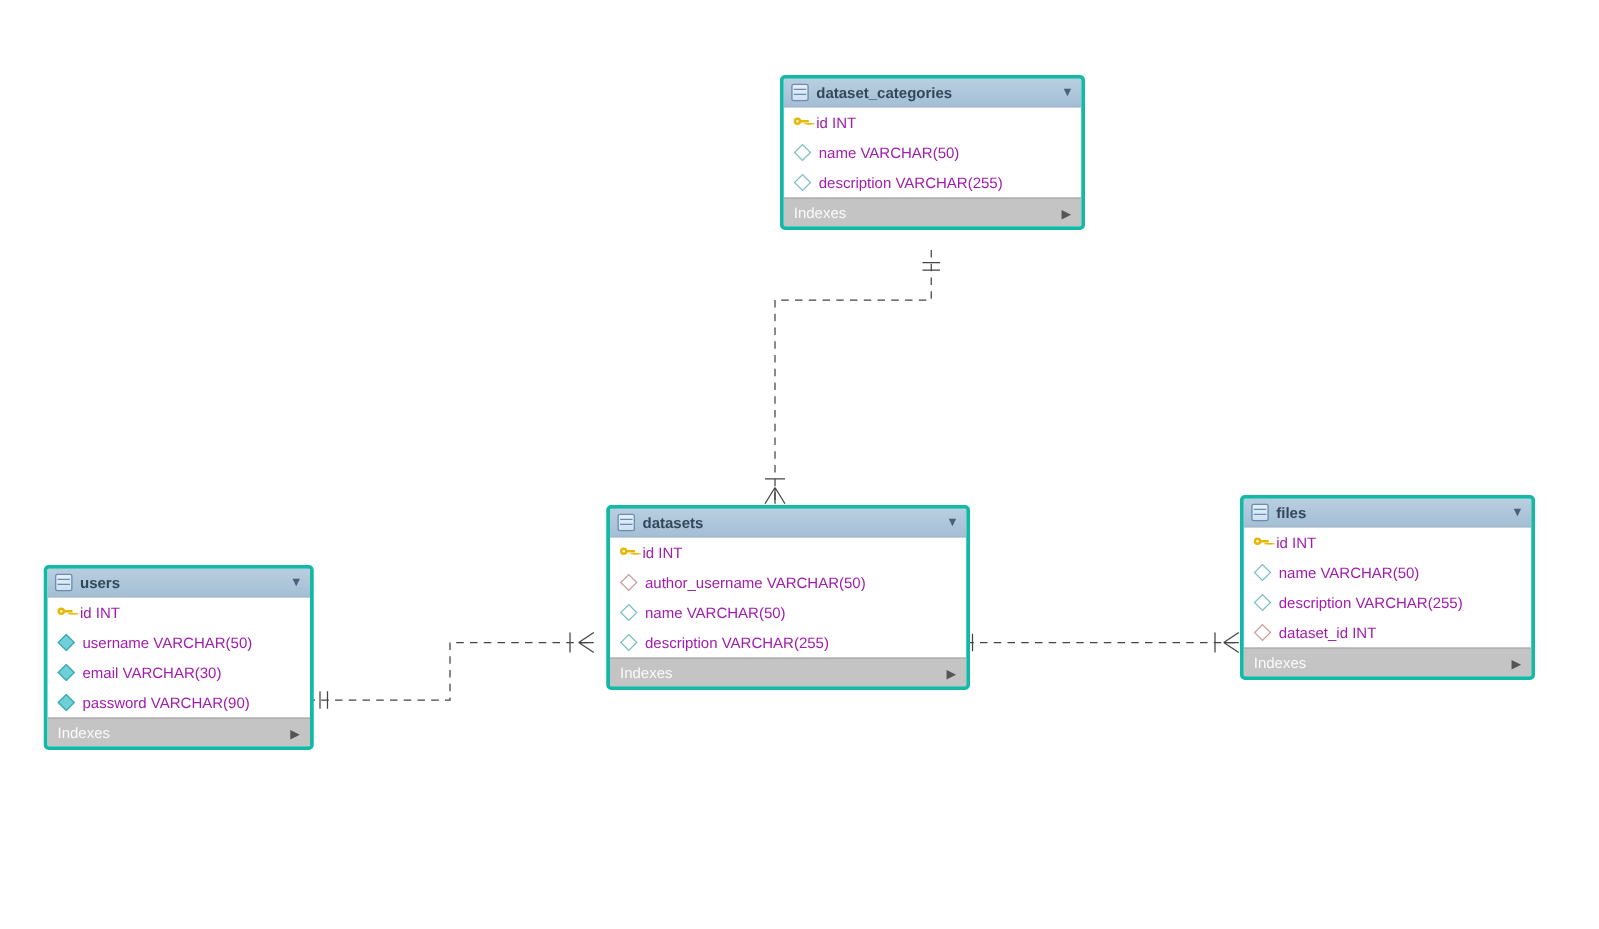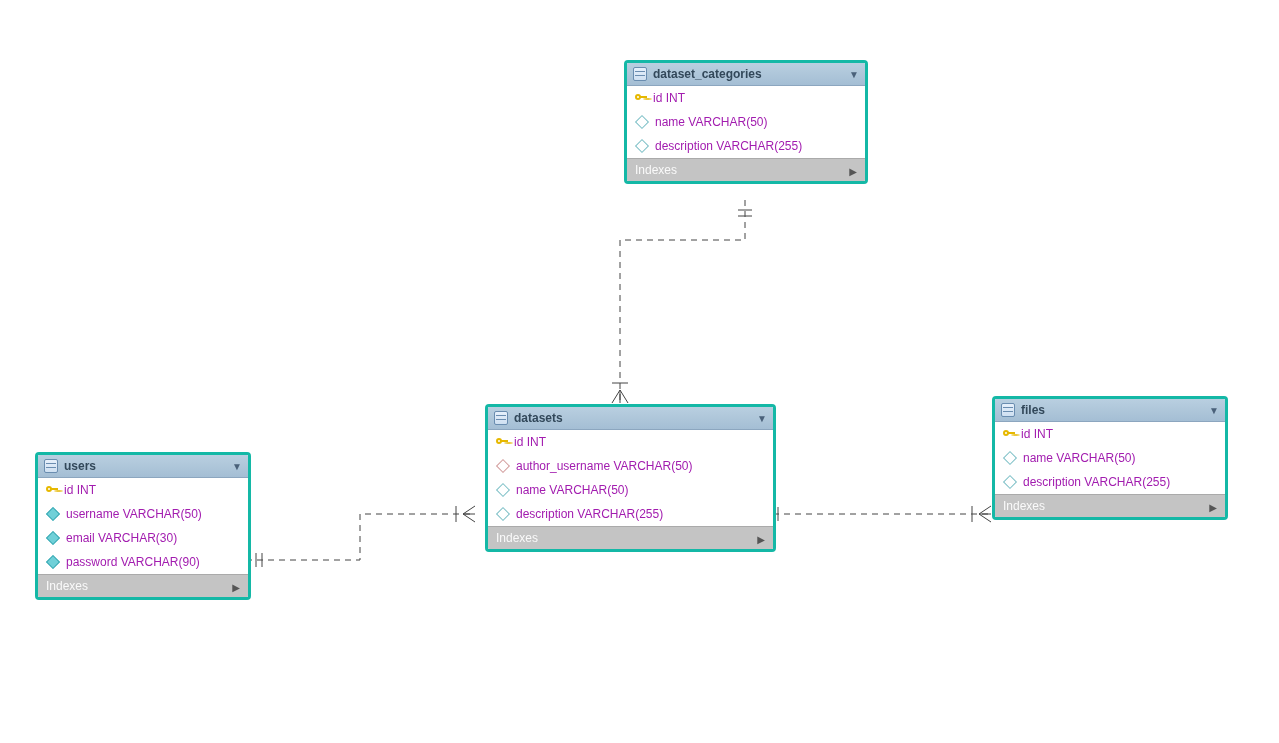--- a/index.html
+++ b/index.html
@@ -257,18 +257,22 @@
         <span>id INT</span>
       </div>
       <div class="col-row">
         <span class="ico ico-diamond hollow-blue"></span>
         <span>name VARCHAR(50)</span>
       </div>
       <div class="col-row">
         <span class="ico ico-diamond hollow-blue"></span>
         <span>description VARCHAR(255)</span>
       </div>
+      <div class="col-row">
+        <span class="ico ico-diamond hollow"></span>
+        <span>dataset_id INT</span>
+      </div>
     </div>
   <div class="indexes-row">
     <span>Indexes</span>
     <span class="arrow">▶</span>
   </div>
 </div>
 
 </body></html>

